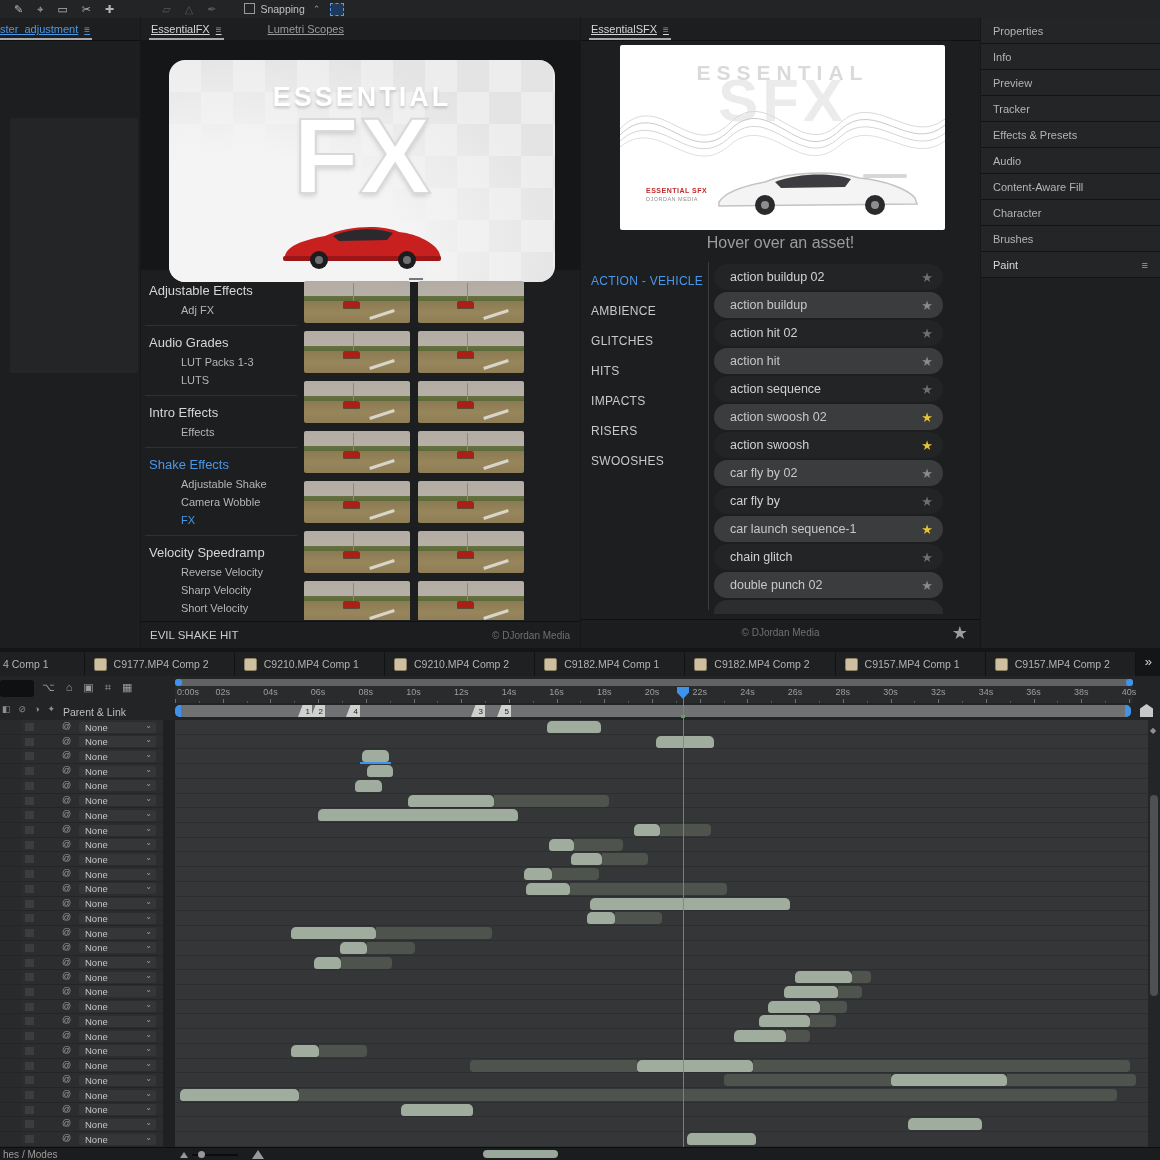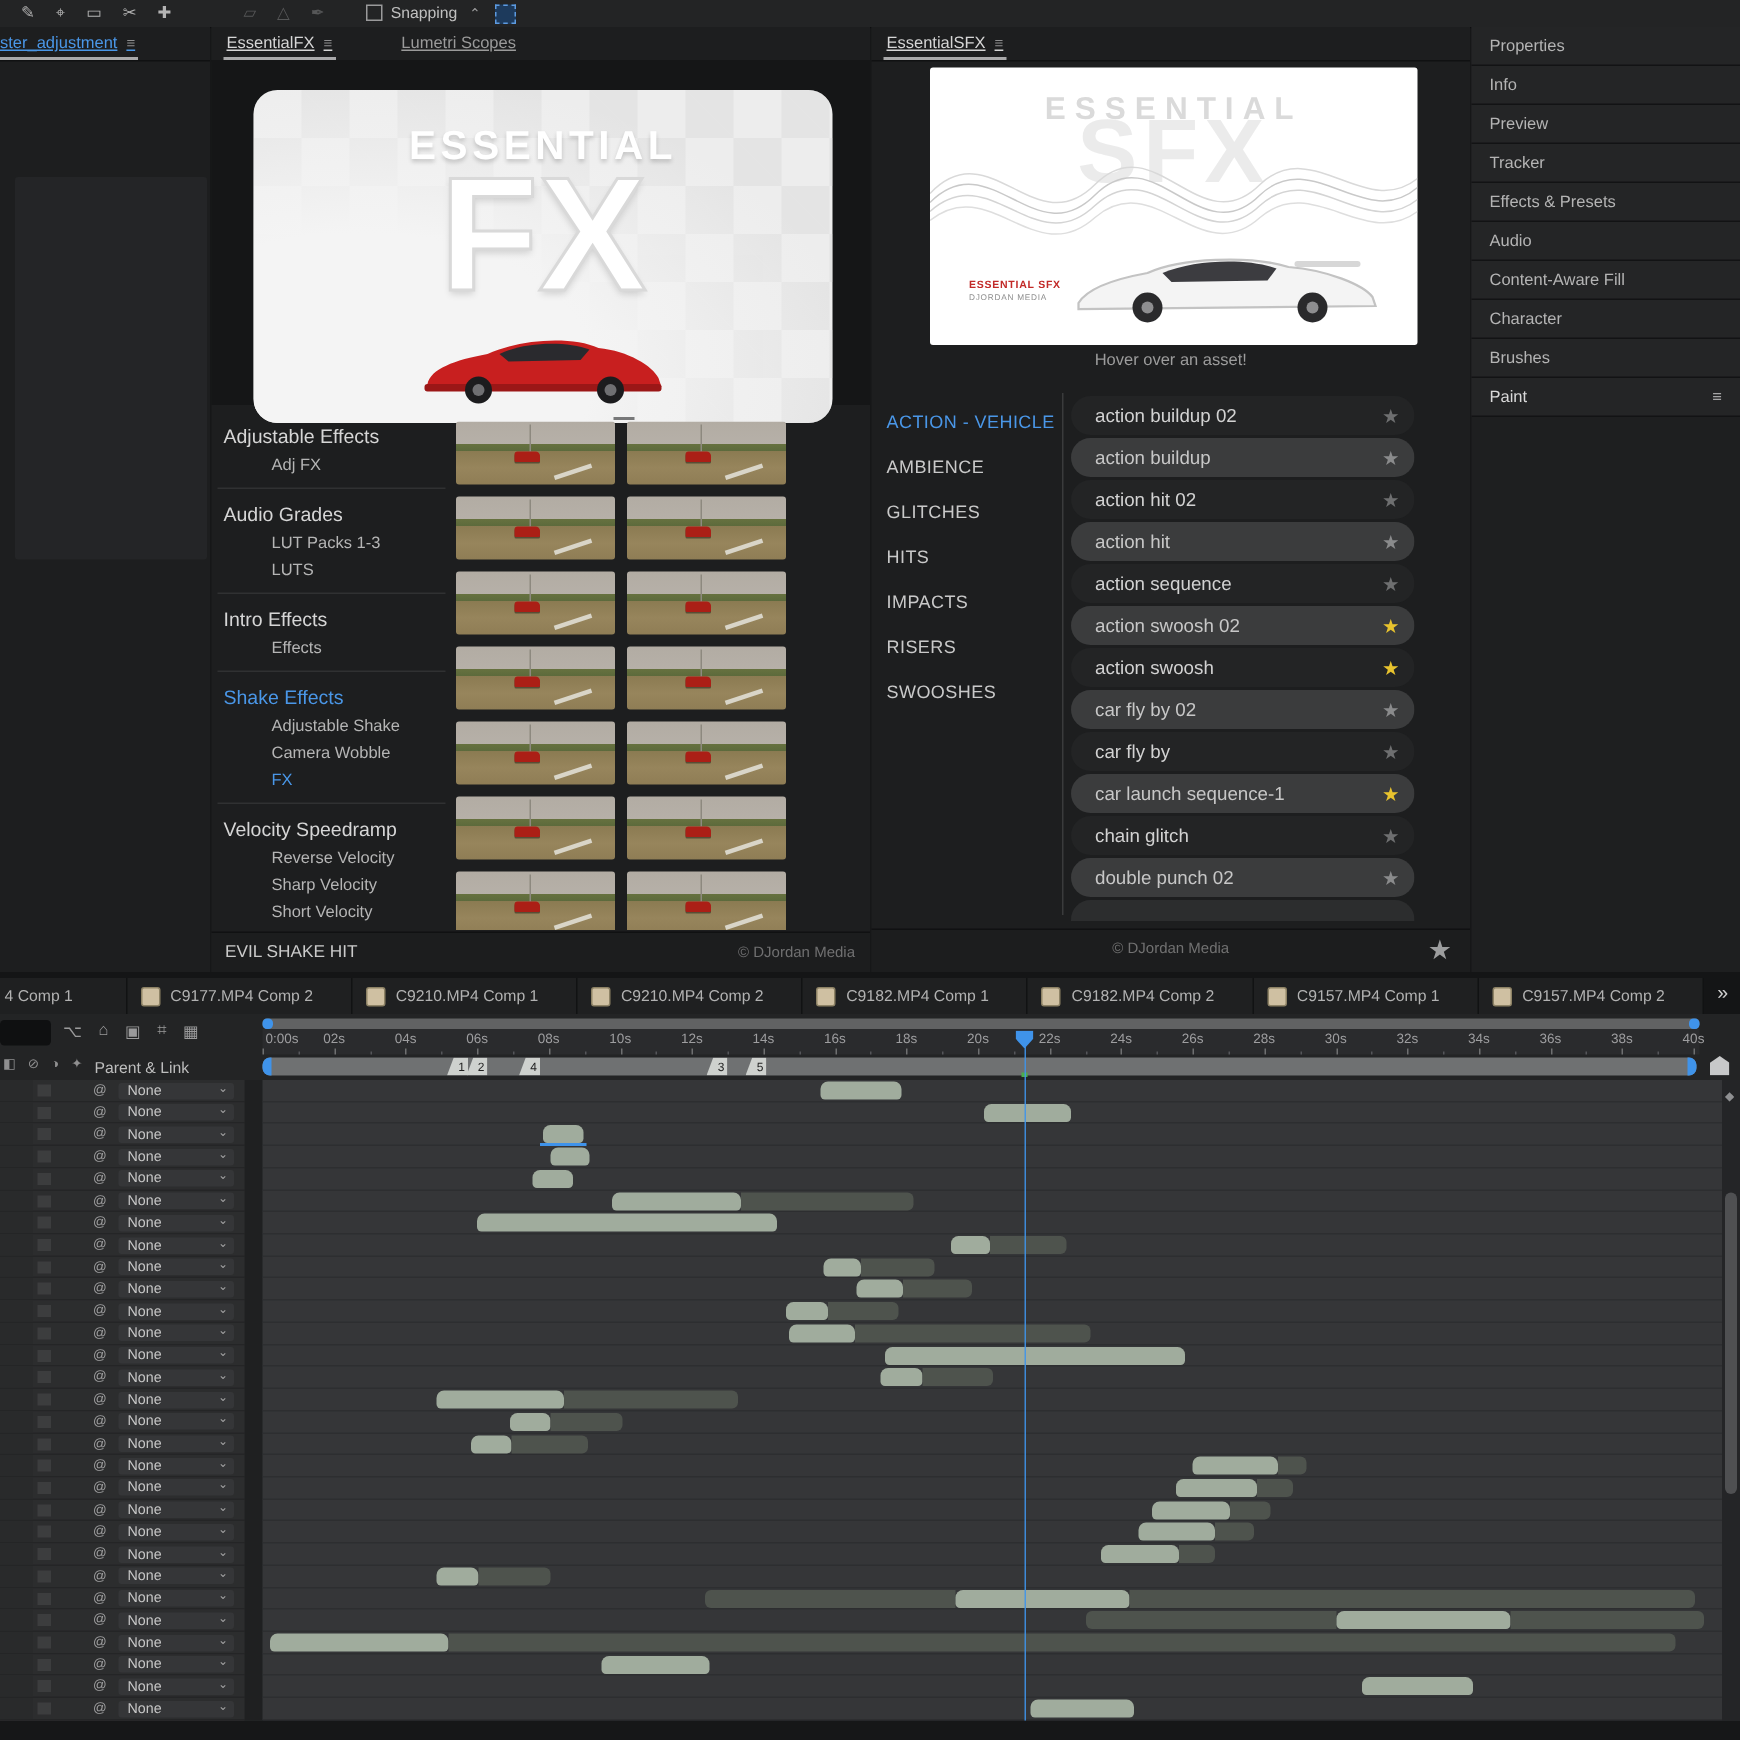--- a/index.html
+++ b/index.html
@@ -68,21 +68,21 @@
   .fx-footer .r{margin-right:10px;color:#707071;font-size:10px;}
 
   
   .sfx-preview{left:39px;top:27px;width:325px;height:185px;background:#ffffff;border-radius:2px;overflow:hidden;}
   .sfx-ghost1{position:absolute;top:16px;left:0;right:0;text-align:center;color:#dadada;font-size:21px;font-weight:bold;letter-spacing:6px;}
   .sfx-ghost2{position:absolute;top:26px;left:0;right:0;text-align:center;color:rgba(190,190,190,.30);font-size:60px;font-weight:bold;line-height:1;letter-spacing:4px;}
   .sfx-waves{position:absolute;left:0;top:30px;}
   .sfx-car{position:absolute;right:22px;bottom:14px;}
   .sfx-brand1{position:absolute;left:26px;bottom:36px;color:#c22a28;font-size:7px;font-weight:bold;letter-spacing:.5px;}
   .sfx-brand2{position:absolute;left:26px;bottom:28px;color:#8e8e8e;font-size:5.5px;letter-spacing:.5px;}
-  .sfx-hint{left:0;top:216px;right:0;text-align:center;color:#9c9c9c;font-size:11px;}
+  .sfx-hint{left:0;top:216px;right:0;text-align:center;color:#9c9c9c;font-size:16px;}
   .sfx-cats{left:0;top:248px;width:126px;}
   .cat{font-size:12px;color:#c9c9c9;padding:8px 0 8px 10px;letter-spacing:.3px;}
   .cat.sel{color:#4a97e8;}
   .sfx-divider{left:127px;top:244px;bottom:38px;width:1px;background:#3a3b3c;}
   .sfx-assets{left:133px;top:246px;width:229px;height:352px;overflow:hidden;}
   .pill{position:relative;height:26px;margin-bottom:2px;border-radius:13px;background:#232425;display:flex;align-items:center;}
   .pill.alt{background:#3b3c3d;}
   .pill .plabel{margin-left:16px;font-size:12.5px;color:#d2d2d2;white-space:nowrap;}
   .pill.alt .plabel{color:#c7c7c7;}
   .pill .star{position:absolute;right:10px;color:#6e6f70;font-size:13px;}
@@ -958,14 +958,22 @@
       </div>
     <div class="abs vsb">
       <span class="ic">◆</span>
       <div class="thumb"></div>
     </div>
   </div>
 
   <div class="abs playline"></div>
   <div class="abs playhead-top"></div>
 
+  <div class="abs bottombar">
+    <span class="modes">hes / Modes</span>
+    <span class="mtn-s"></span>
+    <span class="ztrack"></span>
+    <span class="zthumb"></span>
+    <span class="mtn-b"></span>
+    <span class="hthumb"></span>
+  </div>
 
 </div>
 
 </body></html>

